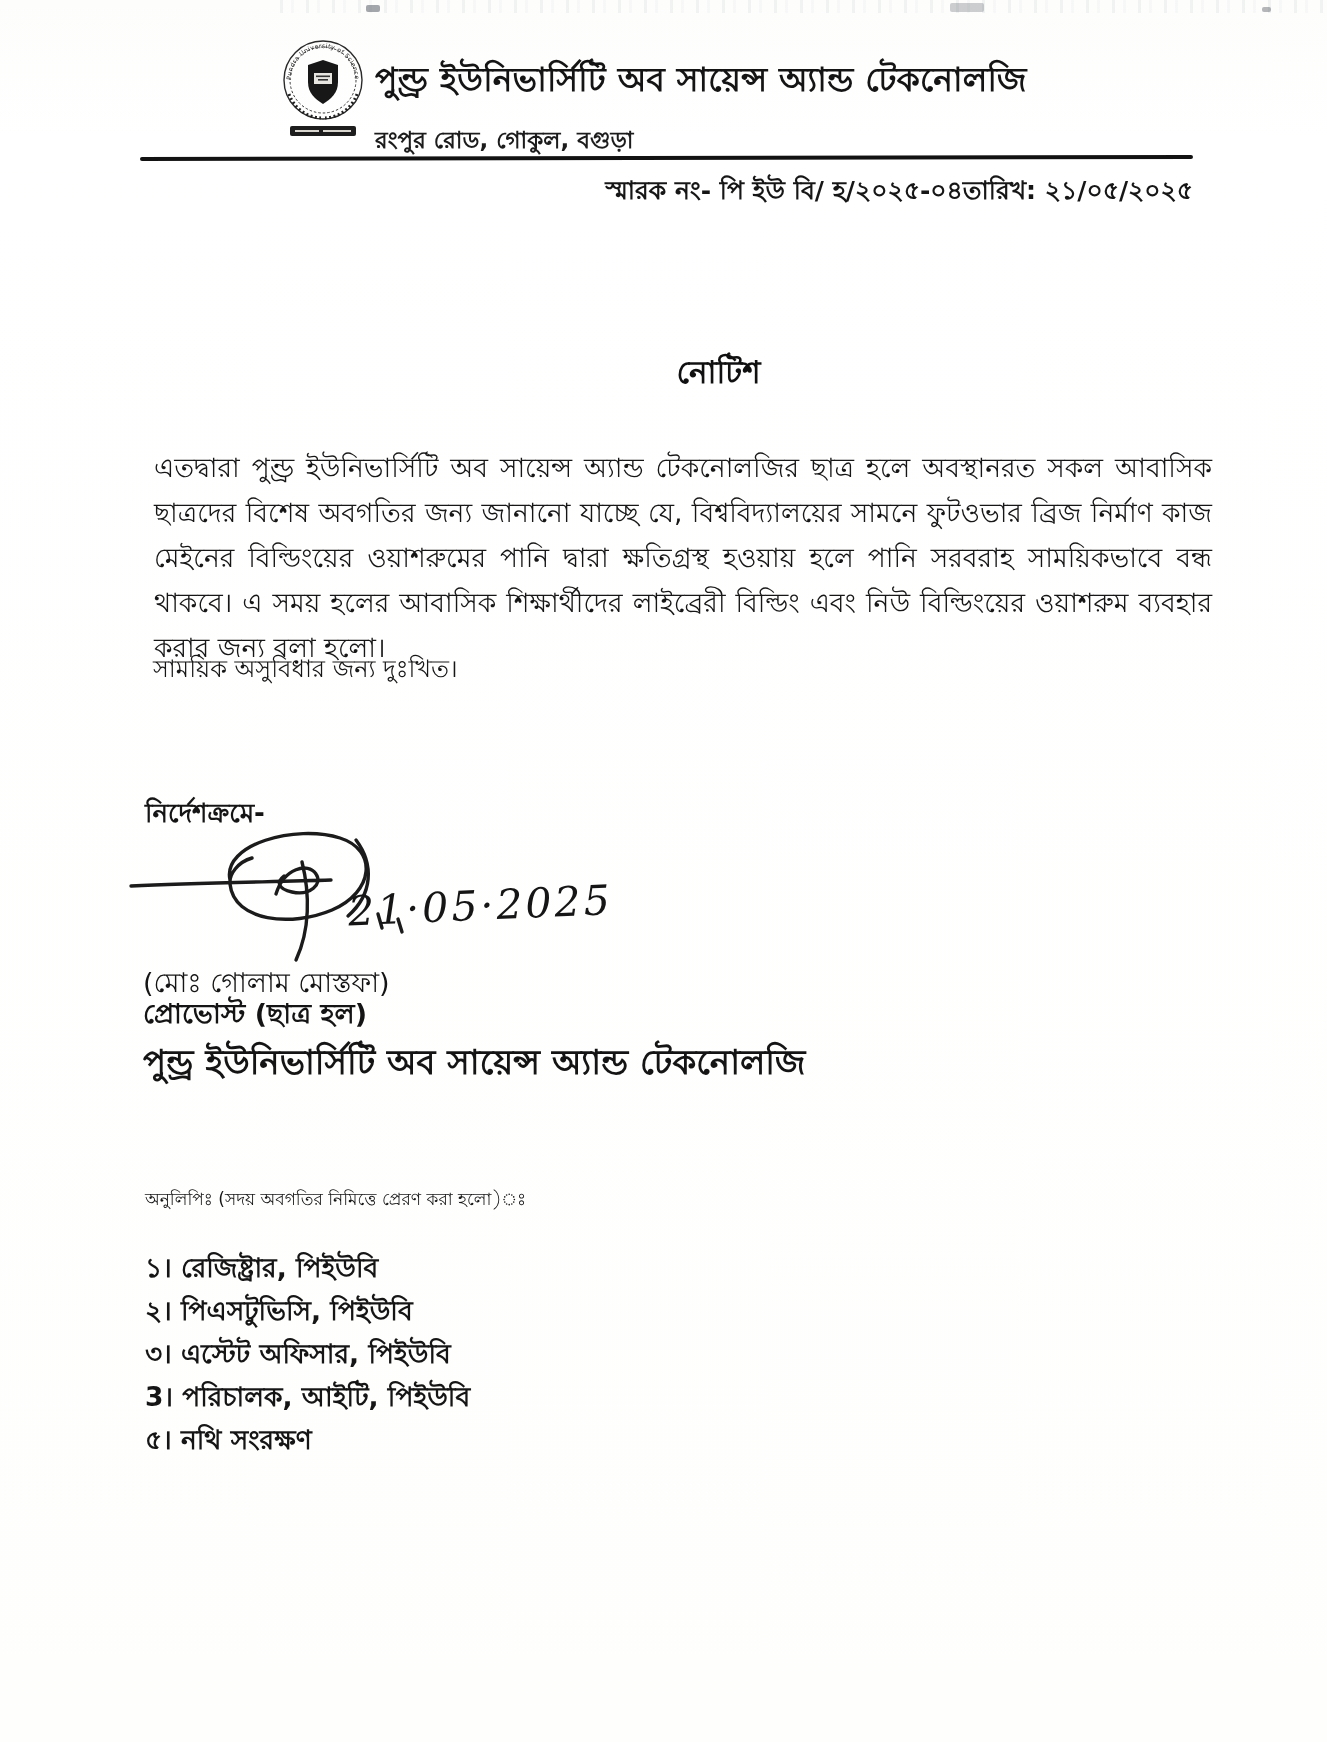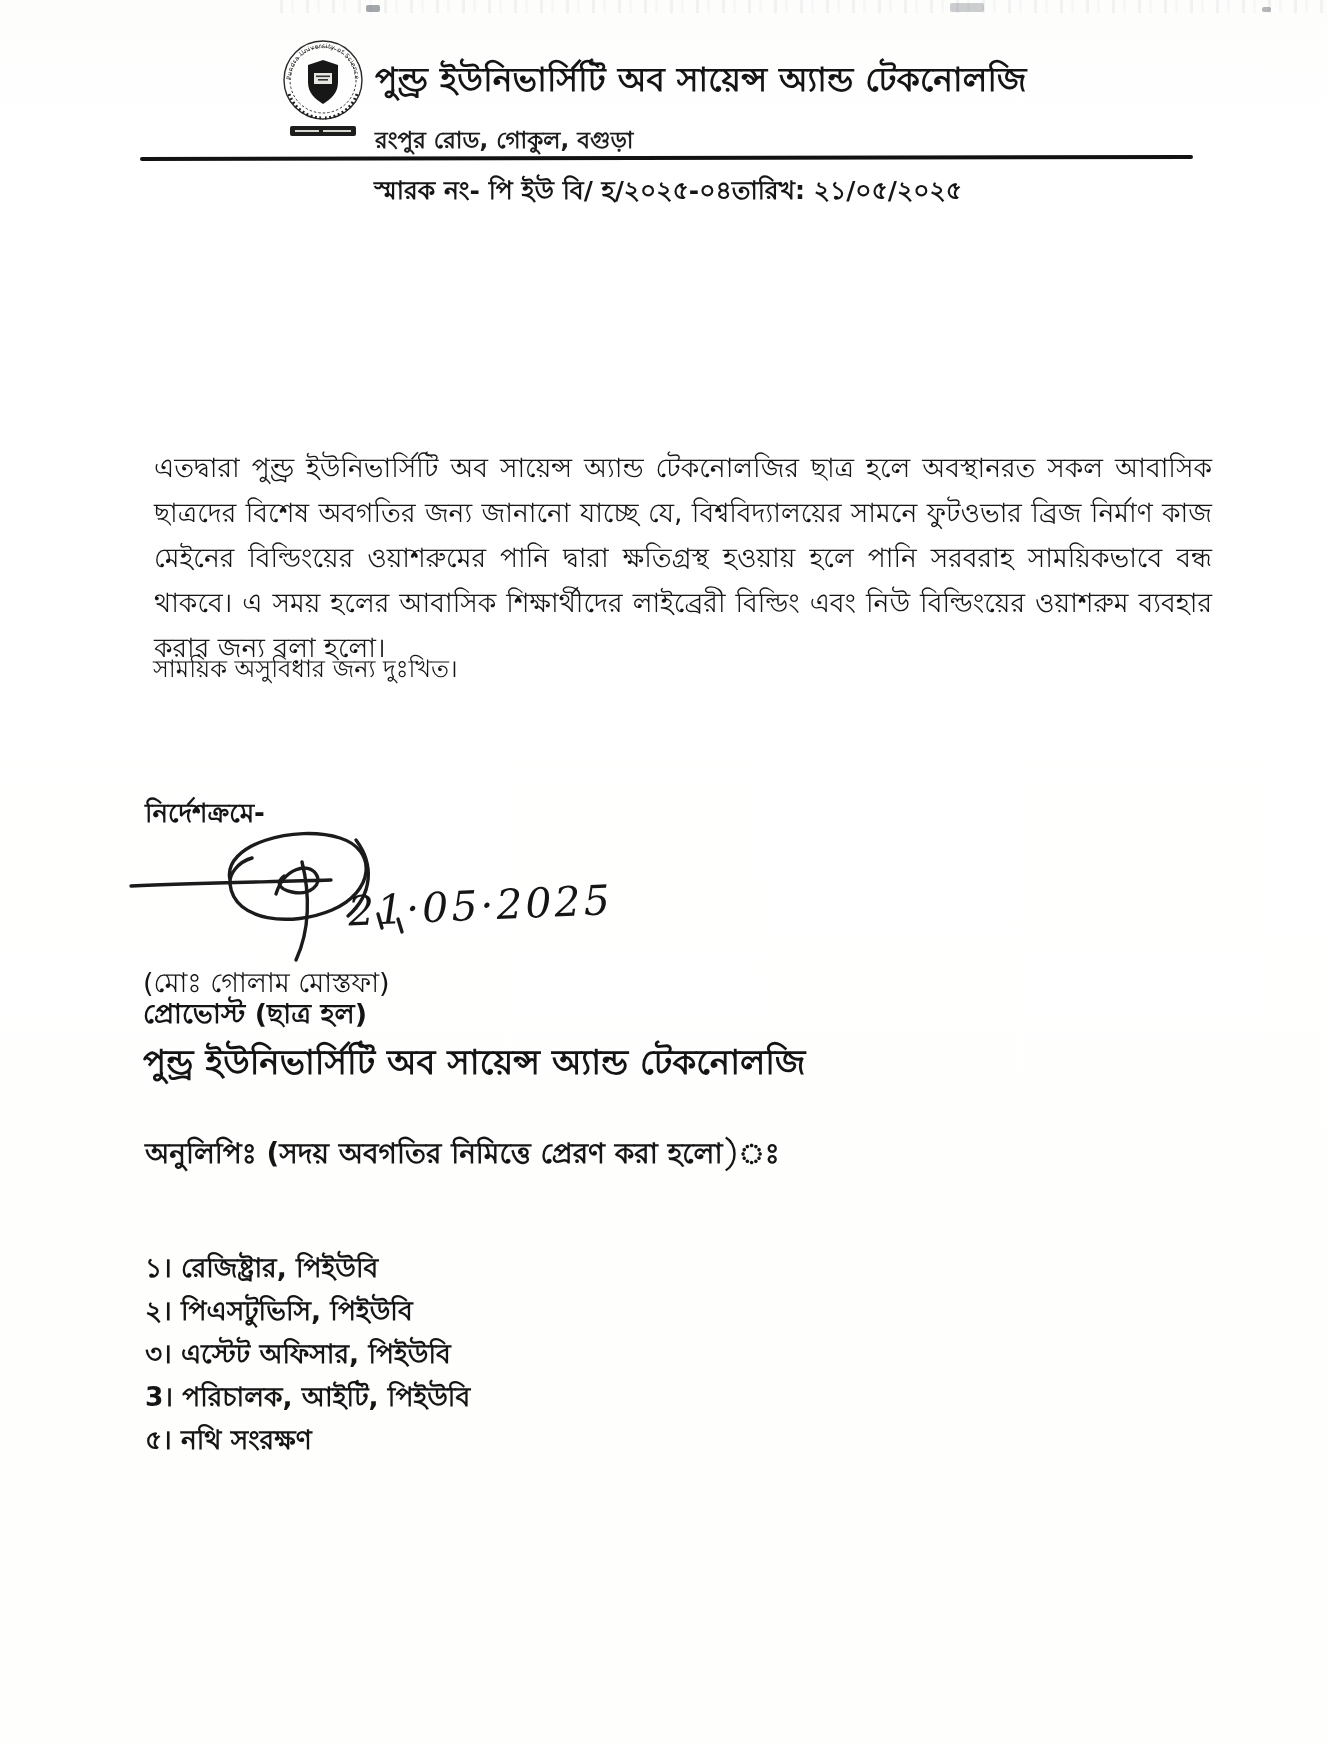--- a/index.html
+++ b/index.html
@@ -37,21 +37,21 @@
   }
   .uni-addr{
     font-size:23px;font-weight:700;margin-top:22px;color:#1c1c1c;
   }
   .rule{
     position:absolute;left:140px;top:156px;width:1053px;height:4px;
     background:#121212;border-radius:2px;transform:rotate(-.12deg);
   }
   .memo-row{
     position:absolute;left:143px;top:171px;width:1050px;
-    display:flex;justify-content:center;align-items:baseline;
+    display:flex;justify-content:flex-end;align-items:baseline;
     font-size:25px;font-weight:600;color:#161616;
   }
 
   .notice-title{
     position:absolute;left:143px;top:348px;width:1055px;text-align:center;
     font-size:31px;font-weight:700;margin:0;transform:translateX(48px);
     color:#101010;
   }
 
   .body-par{
@@ -70,21 +70,21 @@
   .hand-date{
     position:absolute;left:348px;top:882px;width:250px;
     font-size:41px;font-style:italic;font-weight:500;letter-spacing:3px;
     transform:rotate(-2.5deg);color:#151515;white-space:nowrap;
     font-family:"DejaVu Serif","Liberation Serif",serif;
   }
   .sig-name{position:absolute;left:143px;top:950px;font-size:27px;font-weight:400;color:#141414;margin-top:12px;}
   .sig-desig{position:absolute;left:143px;top:993px;font-size:27px;font-weight:600;color:#141414;}
   .sig-org{position:absolute;left:143px;top:1036px;font-size:34px;font-weight:600;color:#141414;}
 
-  .cc-head{position:absolute;left:145px;top:1132px;font-size:28px;font-weight:700;color:#151515;}
+  .cc-head{position:absolute;left:145px;top:1186px;font-size:17px;font-weight:400;color:#151515;}
   .cc-list{position:absolute;left:145px;top:1246px;font-size:26.5px;font-weight:600;color:#151515;}
   .cc-item{height:43px;line-height:43px;white-space:nowrap;}
 </style>
 </head>
 <body>
 
 <div class="page">
 
   <div class="scan-band"></div>
   <div class="speck a"></div>
@@ -118,20 +118,21 @@
     </div>
   </div>
 
   <div class="rule"></div>
 
   <div class="memo-row">
     <span>স্মারক নং- পি ইউ বি/ হ/২০২৫-০৪</span>
     <span>তারিখ: ২১/০৫/২০২৫</span>
   </div>
 
+  <h2 class="notice-title">নোটিশ</h2>
 
   <p class="body-par">এতদ্বারা পুণ্ড্র ইউনিভার্সিটি অব সায়েন্স অ্যান্ড টেকনোলজির ছাত্র হলে অবস্থানরত সকল আবাসিক ছাত্রদের বিশেষ অবগতির জন্য জানানো যাচ্ছে যে, বিশ্ববিদ্যালয়ের সামনে ফুটওভার ব্রিজ নির্মাণ কাজ মেইনের বিল্ডিংয়ের ওয়াশরুমের পানি দ্বারা ক্ষতিগ্রস্থ হওয়ায় হলে পানি সরবরাহ সাময়িকভাবে বন্ধ থাকবে।  এ সময় হলের আবাসিক শিক্ষার্থীদের লাইব্রেরী বিল্ডিং এবং নিউ বিল্ডিংয়ের ওয়াশরুম ব্যবহার করার জন্য বলা হলো।</p>
 
   <div class="apology">সাময়িক অসুবিধার জন্য দুঃখিত।</div>
 
   <div>
     <div class="by-order">নির্দেশক্রমে-</div>
 
     <svg class="sig-svg" viewBox="0 0 545 145" aria-hidden="true">
       <g fill="none" stroke="#1b1b1b" stroke-width="3.4" stroke-linecap="round">

